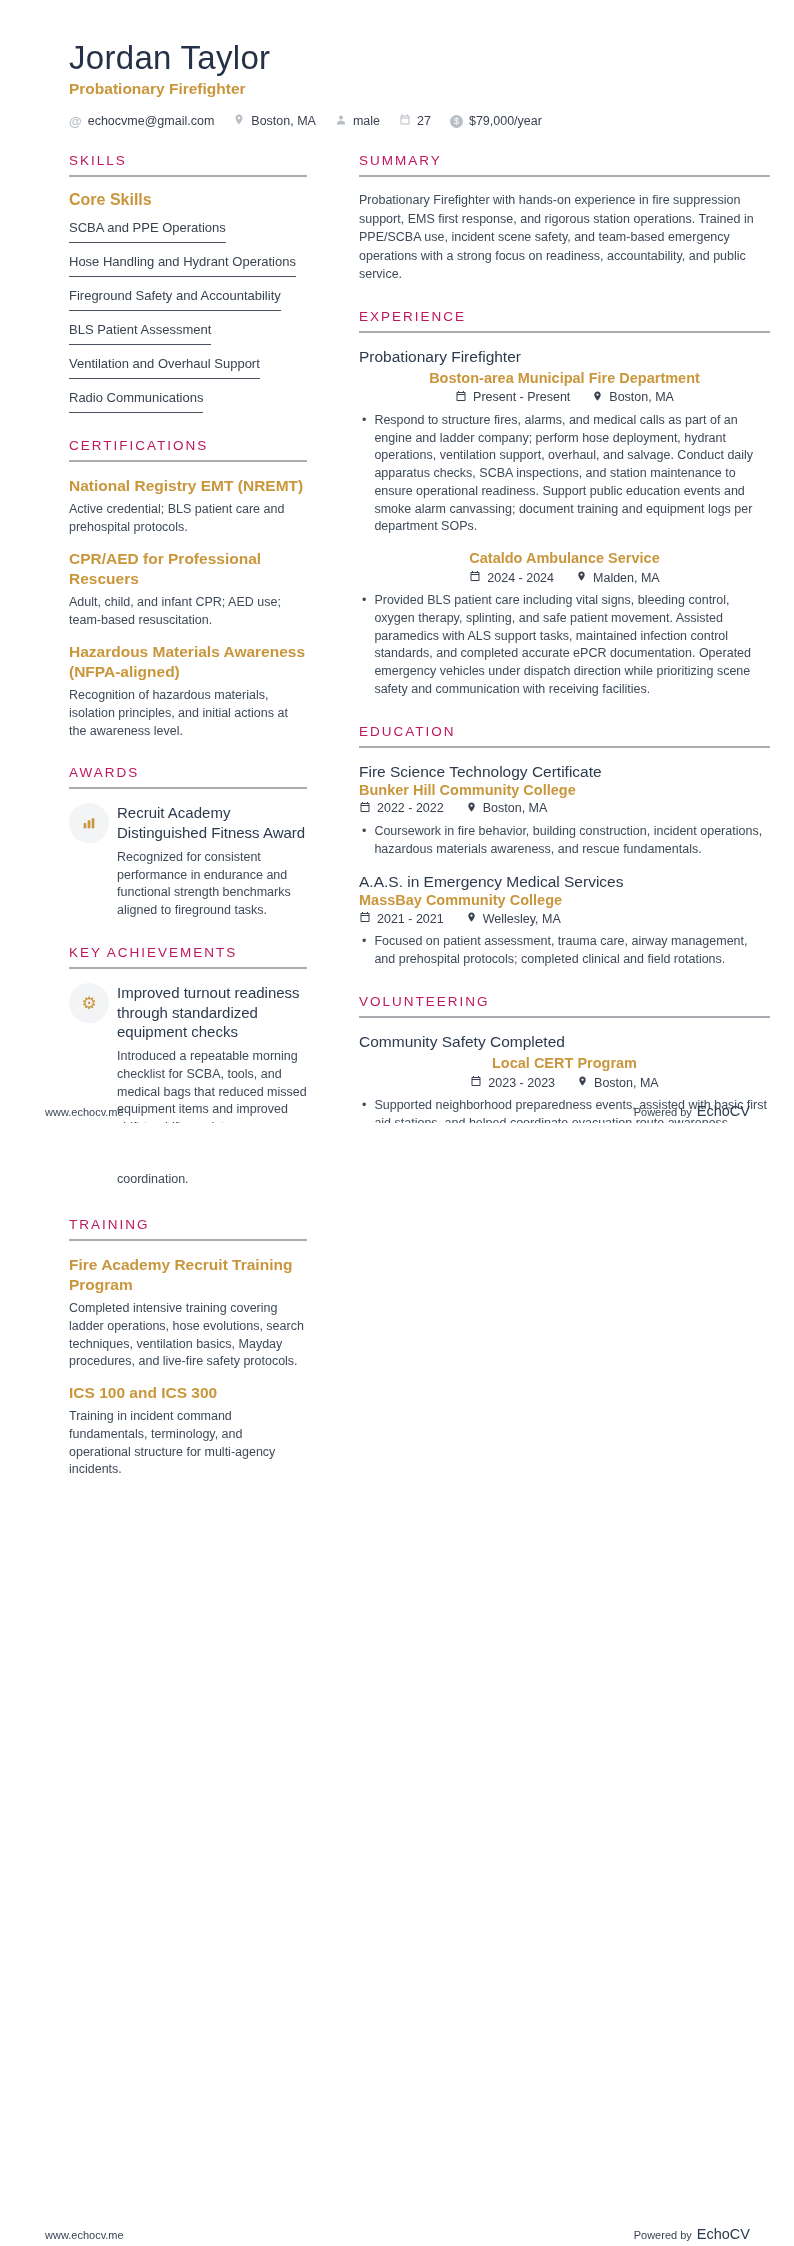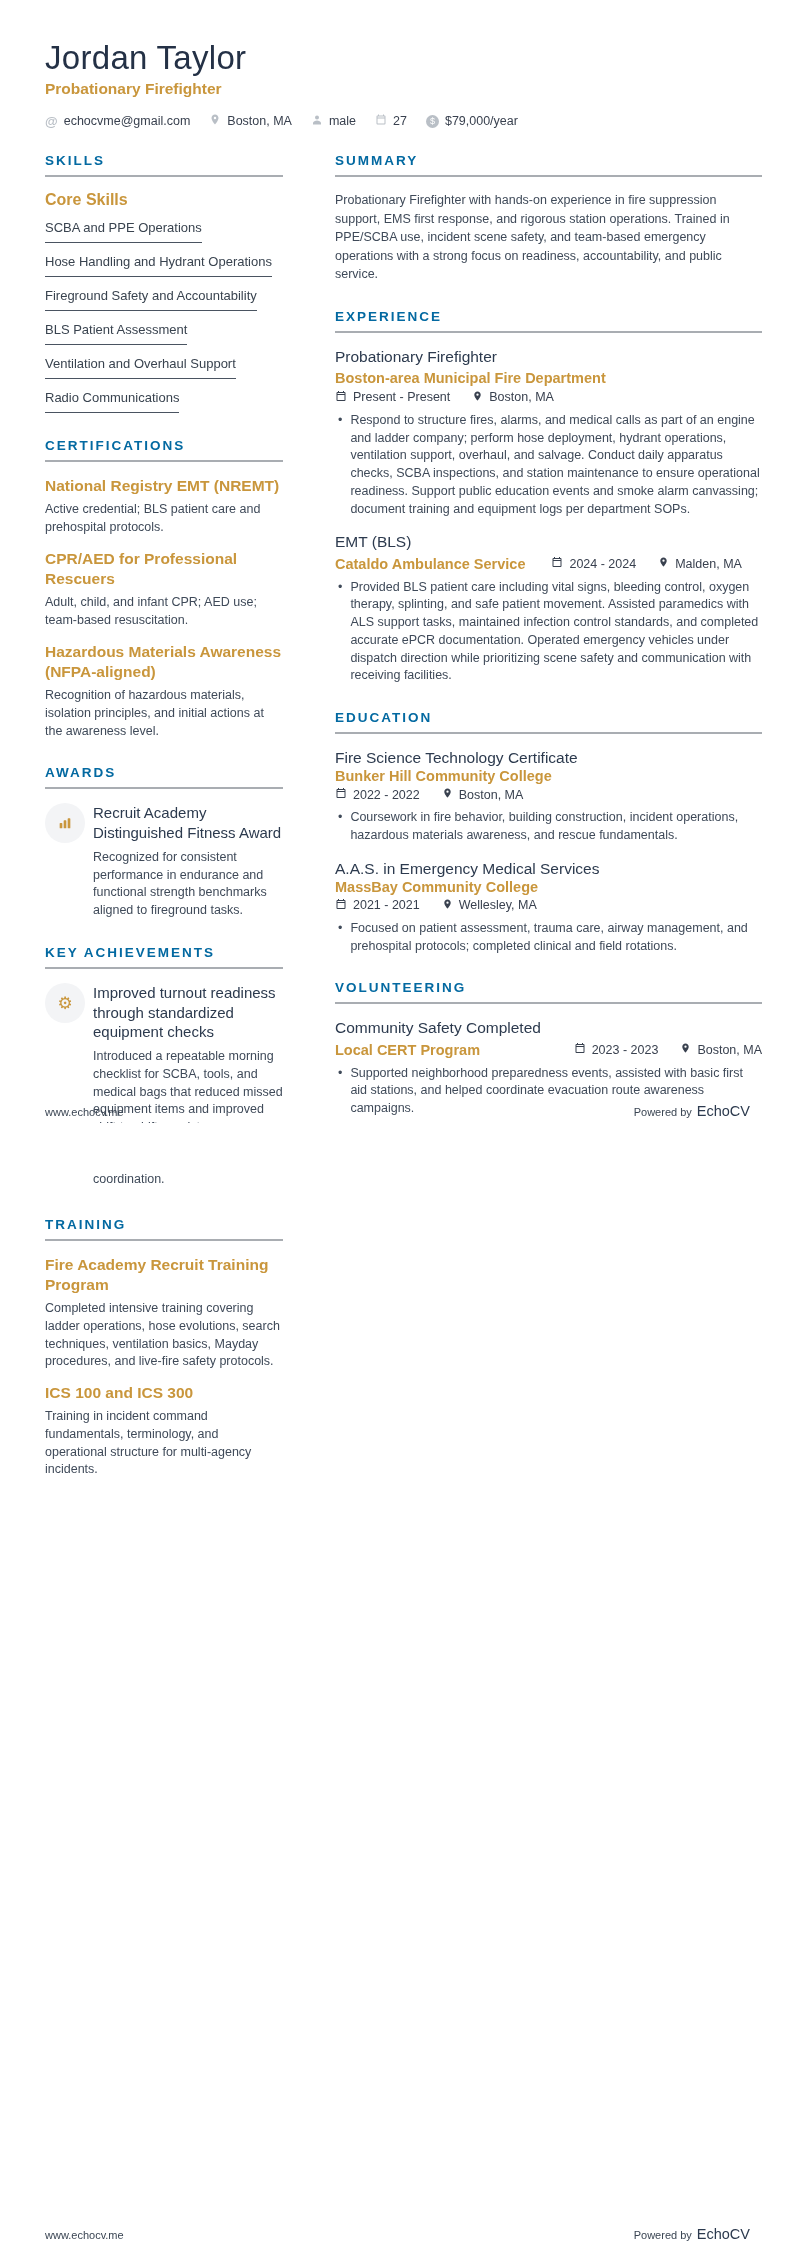--- a/index.html
+++ b/index.html
@@ -3,40 +3,40 @@
 <meta charset="utf-8">
 <style>
   * { margin:0; padding:0; box-sizing:border-box; }
   html,body { background:#ffffff; }
   body {
     width:794px; margin:0 auto;
     font-family:"Liberation Sans","DejaVu Sans",sans-serif;
     color:#3f4a59;
   }
   .page { width:794px; height:1123px; position:relative; background:#fff; overflow:hidden; }
-  .inner { padding:40px 32px 0 45px; }
+  .inner { padding:40px 24px 0 45px;margin-left:24px; }
 
   
   .name { font-size:33px; font-weight:500; color:#243146; letter-spacing:.3px; line-height:1.1; }
   .headline { margin-top:4px; font-size:15.5px; font-weight:700; color:#c9963c; }
   .contact { margin-top:15px; display:flex; align-items:center; gap:19px; font-size:12.5px; color:#39414f; white-space:nowrap; }
   .c-item { display:flex; align-items:center; gap:6px; }
   .at-glyph { color:#b9bfc6; font-size:13px; font-weight:700; }
   .dollar-glyph { width:13px; height:13px; border-radius:50%; background:#b9bfc6; color:#fff; font-size:9px; line-height:13px; text-align:center; display:inline-block; }
   .svgi { display:inline-block; }
   .contact svg { fill:#b9bfc6; }
 
   
   .cols { display:flex; margin-top:24px; }
   .col-l { width:238px; flex-shrink:0; margin-right:52px; }
   .col-r { flex:1; min-width:0; }
 
   .section { margin-bottom:25px; }
   .sec-h {
-    font-size:13.5px; font-weight:700; letter-spacing:2px; color:#0369a1;
+    font-size:13.5px; font-weight:400; letter-spacing:2px; color:#be185d;
     padding-bottom:7px; border-bottom:2px solid #a9adb2; margin-bottom:14px;
   }
 
   
   .group-title { color:#c9963c; font-size:16px; font-weight:700; margin-bottom:11px; }
   .skill { font-size:13px; color:#39434f; width:fit-content; padding-bottom:7px; border-bottom:1px solid #4a5461; margin-bottom:11px; }
   .skill:last-child { margin-bottom:0; }
 
   .cert-title { color:#c9963c; font-size:15.5px; font-weight:700; line-height:1.3; margin:12px 0 5px; }
   .cert-desc { font-size:12.5px; line-height:1.42; color:#3f4a59; }
@@ -54,21 +54,21 @@
   .ach-title { font-size:15px; font-weight:500; color:#2c3a4e; line-height:1.32; margin-bottom:6px; }
   .ach-desc { font-size:12.5px; line-height:1.42; color:#3f4a59; }
 
   .overflow-text { margin-left:48px; padding-top:8px; font-size:12.5px; line-height:1.42; color:#3f4a59; margin-bottom:28px; }
 
   
   .summary-text { font-size:12.5px; line-height:1.48; color:#3f4a59; }
 
   .entry { margin-bottom:14px; }
   .entry-title { font-size:15.5px; font-weight:500; color:#2c3a4e; line-height:1.3; }
-  .org-row { display:flex; flex-wrap:wrap; align-items:center; column-gap:26px; row-gap:4px; margin-top:3px; }
+  .org-row { display:flex; flex-wrap:wrap; align-items:center; column-gap:26px; row-gap:4px; margin-top:3px;flex-direction:column; }
   .org-row.spread { justify-content:space-between; }
   .org { color:#c9963c; font-size:14.5px; font-weight:700; }
   .meta { display:flex; align-items:center; gap:22px; font-size:12.5px; color:#39414f; margin-top:3px; }
   .meta.inline { margin-top:0; }
   .m-item { display:flex; align-items:center; gap:6px; white-space:nowrap; }
   .meta svg { fill:#39414f; }
 
   .bullets { margin-top:7px; }
   .bullet { display:flex; font-size:12.5px; line-height:1.42; color:#3f4a59; }
   .bullet::before { content:"•"; margin:0 8px 0 3px; color:#3f4a59; }
@@ -212,21 +212,20 @@
               </span>
             </div>
             <div class="bullets">
               <div class="bullet">
                   <span>Respond to structure fires, alarms, and medical calls as part of an engine and ladder company; perform hose deployment, hydrant operations, ventilation support, overhaul, and salvage. Conduct daily apparatus checks, SCBA inspections, and station maintenance to ensure operational readiness. Support public education events and smoke alarm canvassing; document training and equipment logs per department SOPs.</span>
                 </div>
             </div>
           </div>
 
           <div class="entry">
-            <div class="entry-title">EMT (BLS)</div>
             <div class="org-row">
               <span class="org">Cataldo Ambulance Service</span>
               <span class="meta inline">
                 <span class="m-item">
                   <span class="svgi"><svg width="12" height="12" viewBox="0 0 24 24">
                         <path d="M19 4h-1V2h-2v2H8V2H6v2H5a2 2 0 0 0-2 2v14a2 2 0 0 0 2 2h14a2 2 0 0 0 2-2V6a2 2 0 0 0-2-2zm0 16H5V10h14v10zM19 8H5V6h14v2z"></path>
                       </svg></span>
                   <span>2024 - 2024</span>
                 </span>
                 <span class="m-item">

